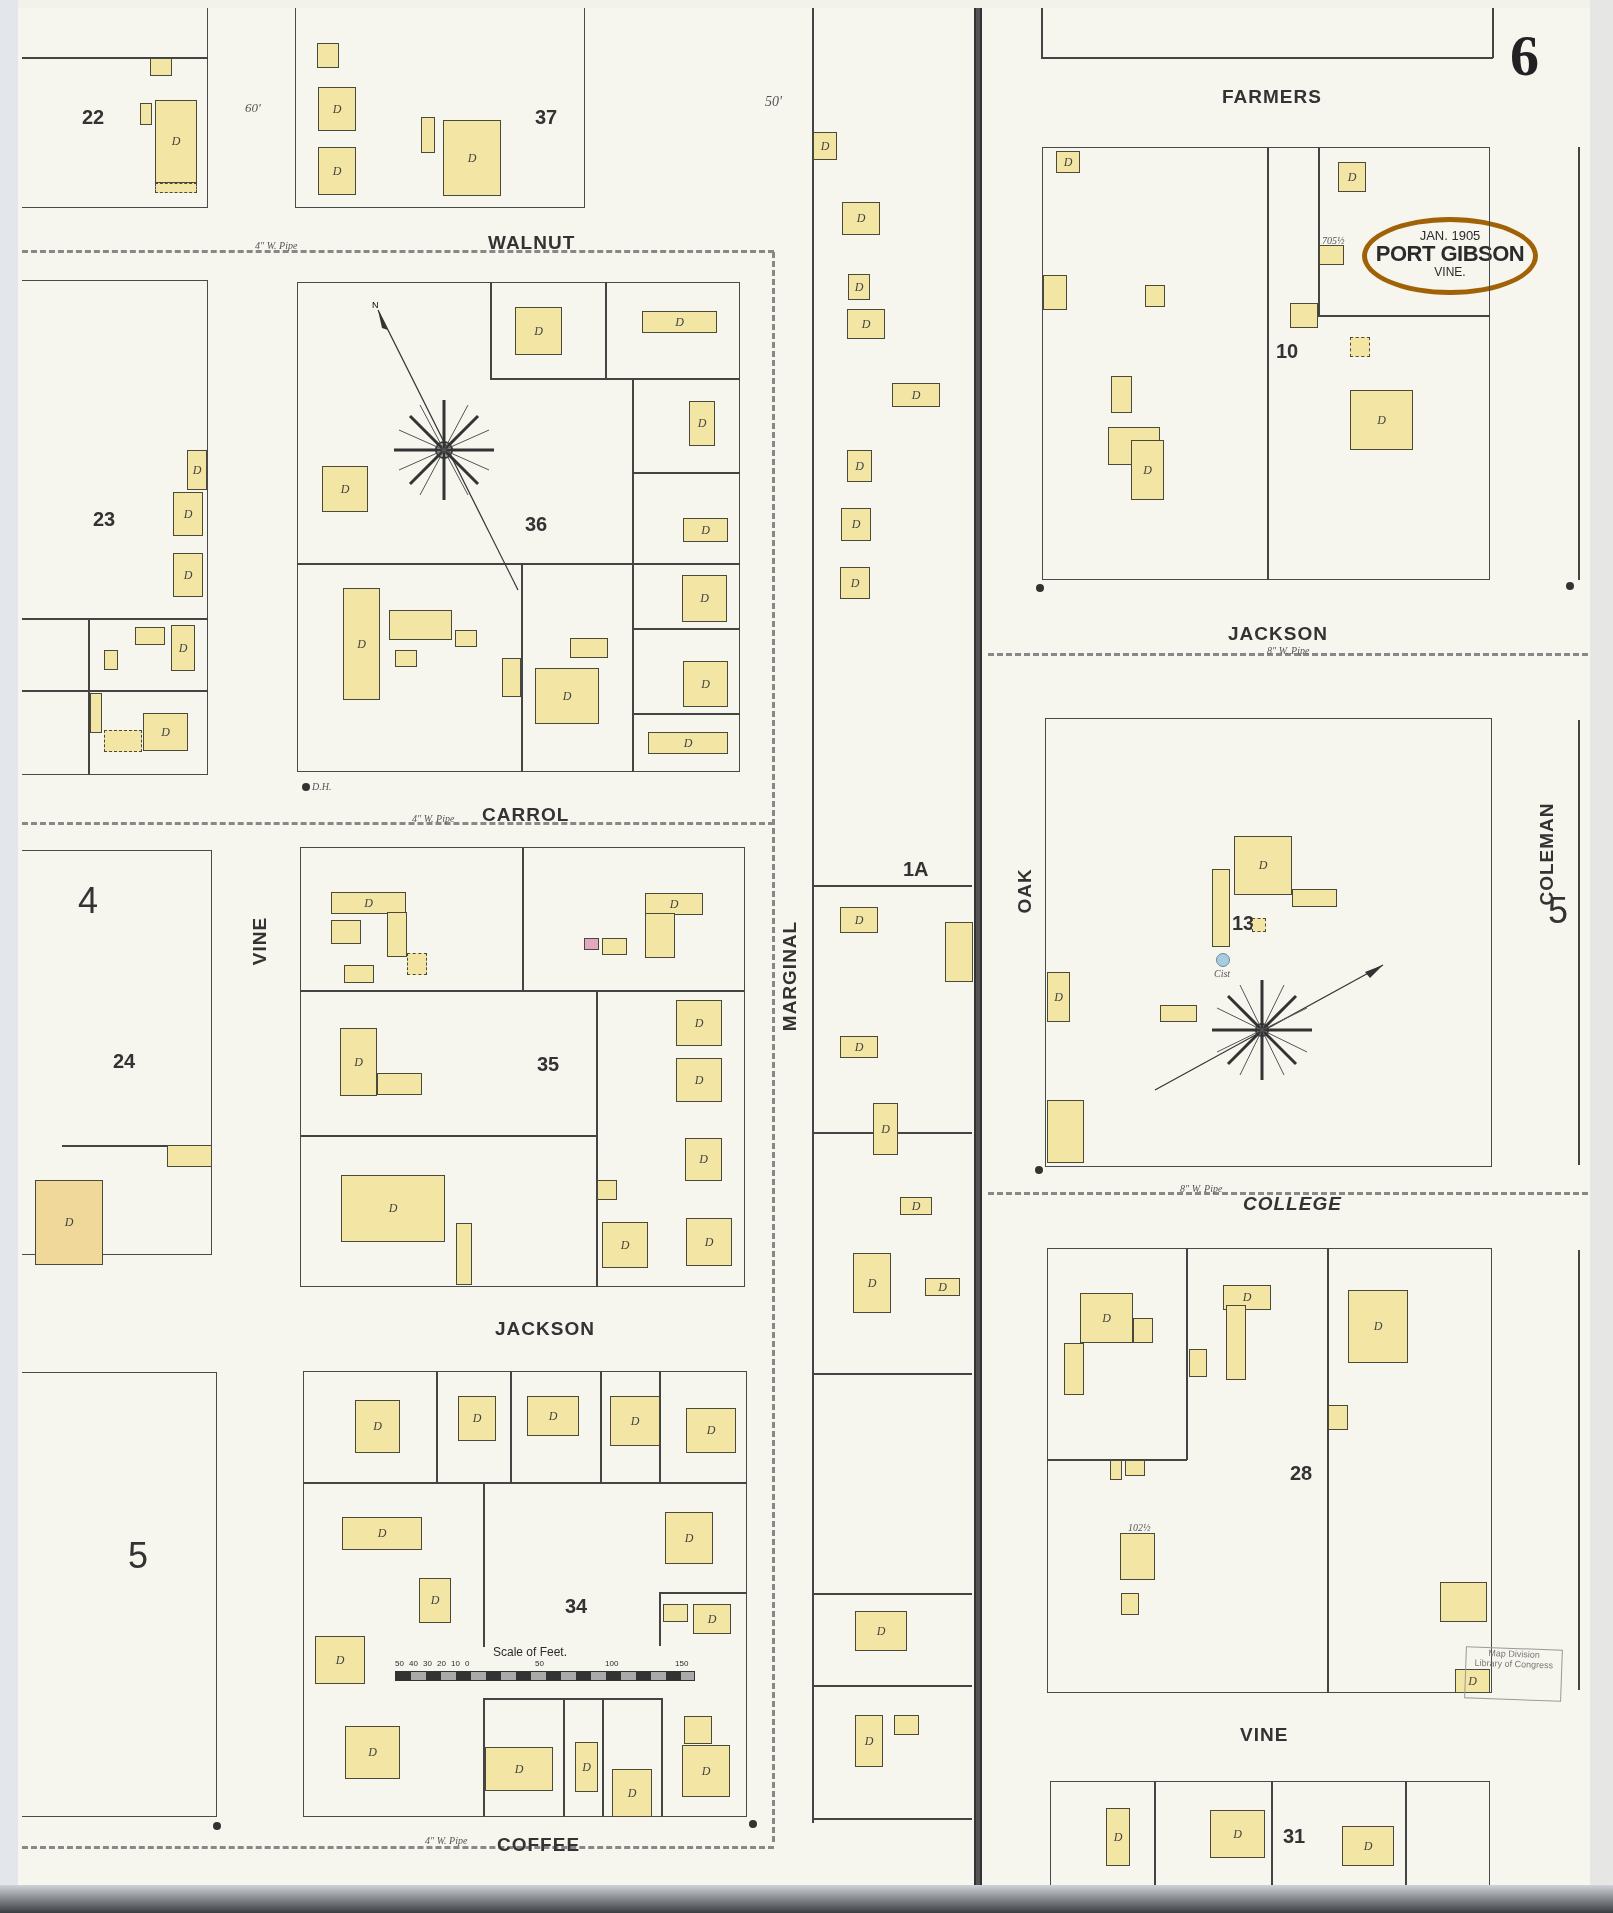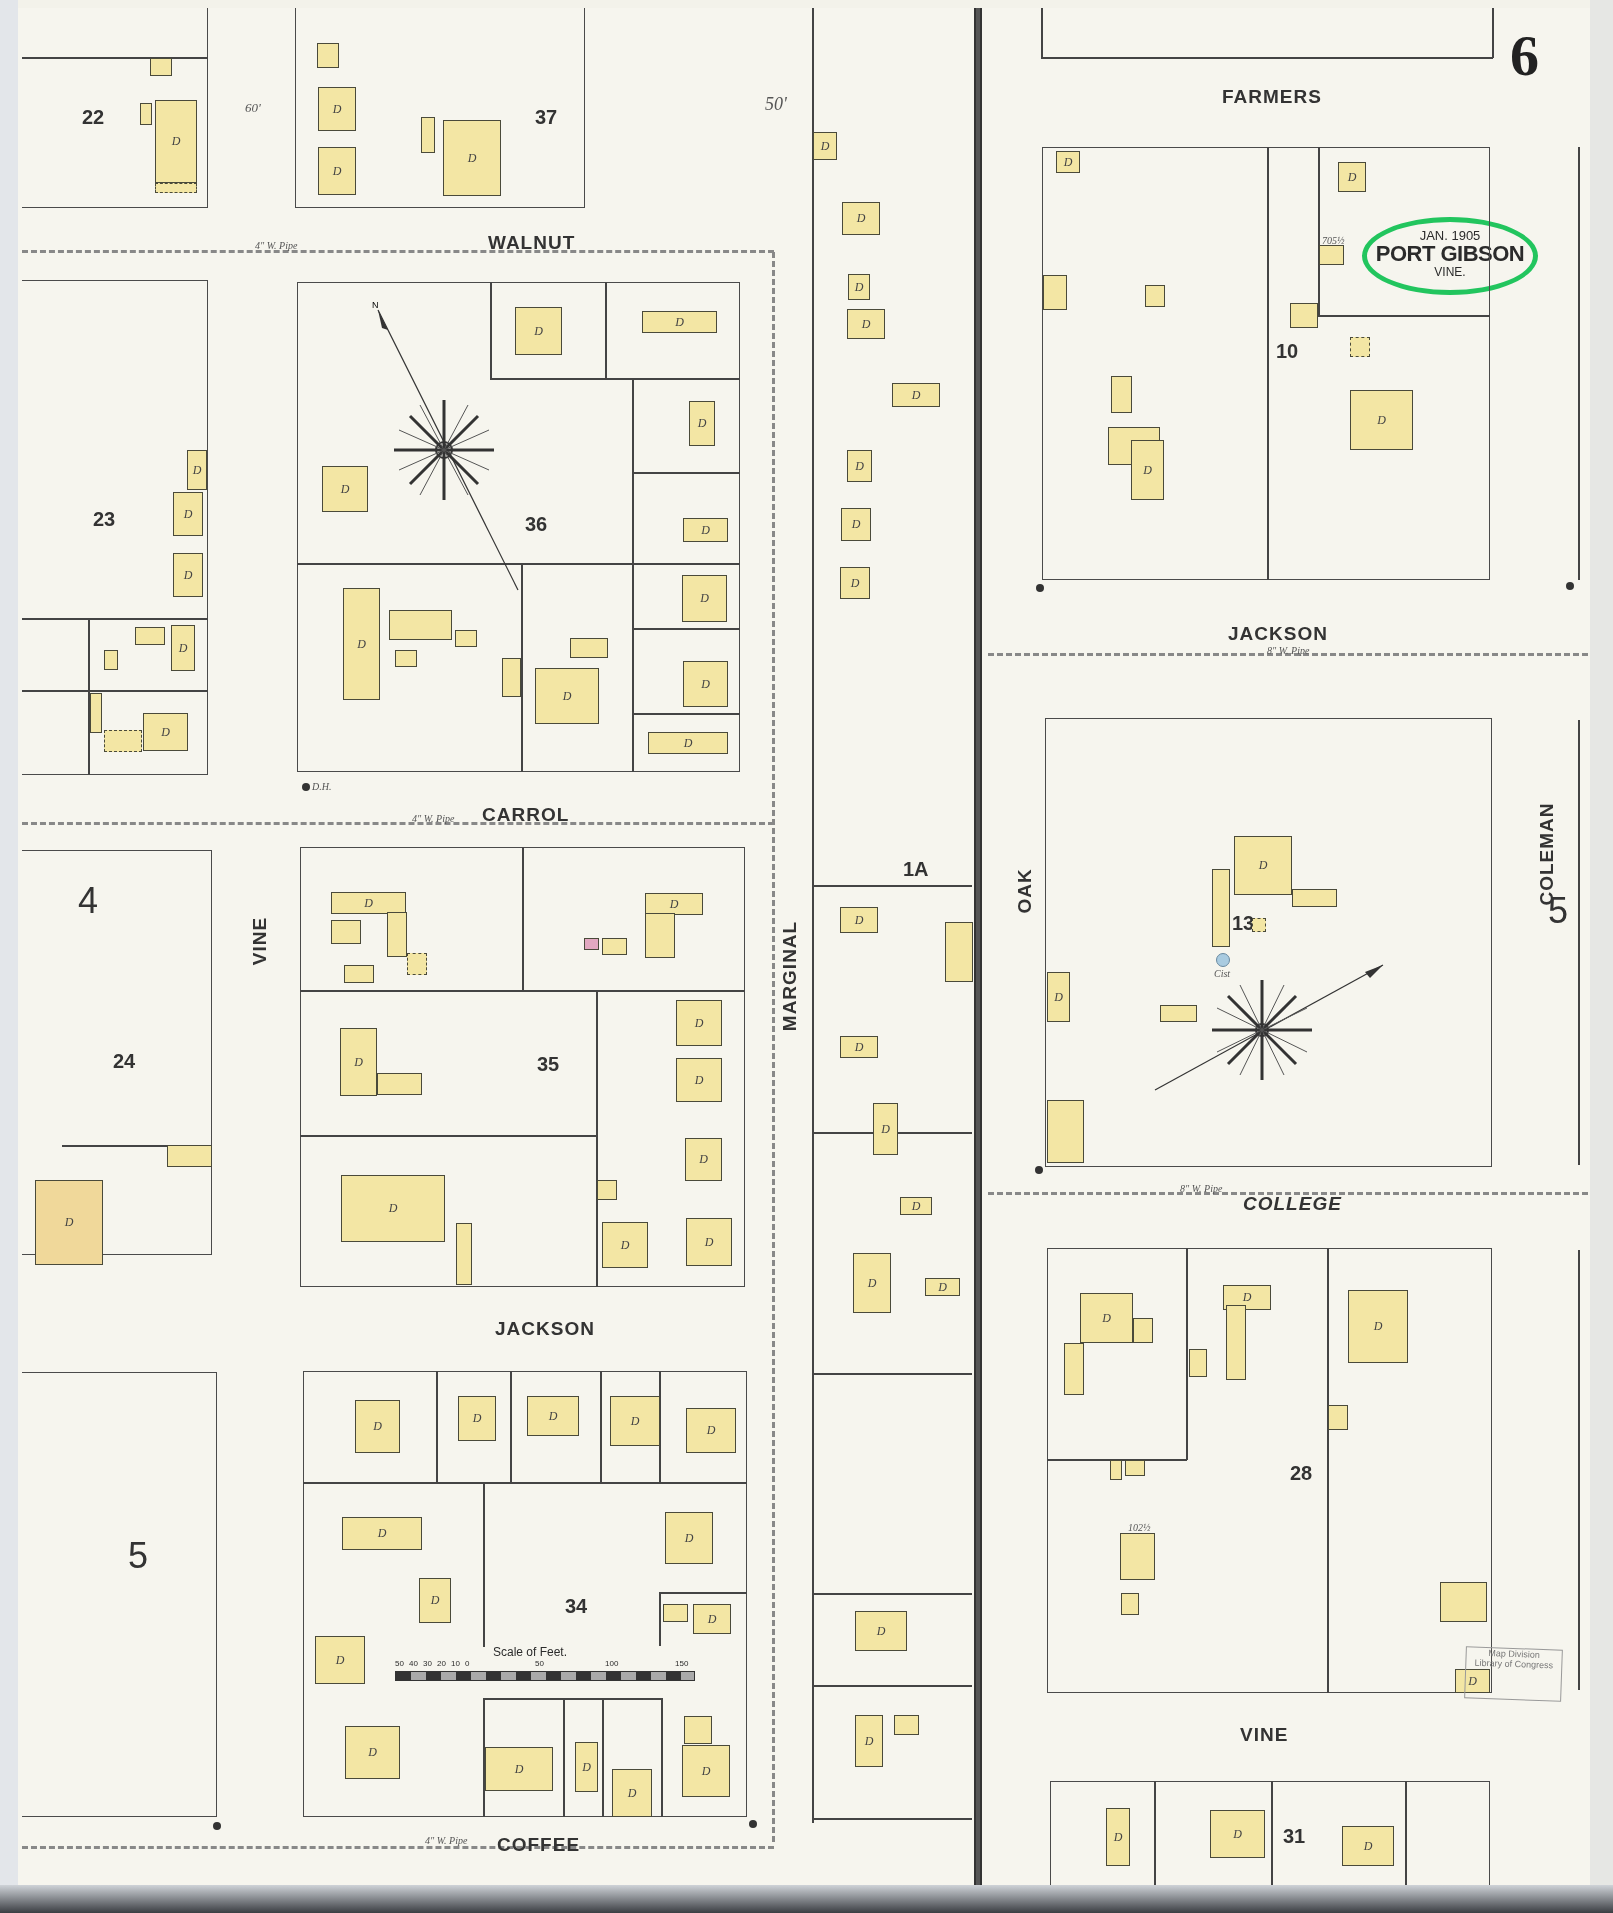--- a/index.html
+++ b/index.html
@@ -17,21 +17,21 @@
   .street{position:absolute;font-weight:bold;font-size:19px;letter-spacing:1px;color:#333;white-space:nowrap;}
   .street.v{transform:rotate(-90deg);transform-origin:center;}
   .blocknum{position:absolute;font-size:20px;font-weight:bold;color:#333;}
   .bignum{position:absolute;font-size:36px;color:#333;}
   .small{position:absolute;font-family:"Liberation Serif",serif;font-style:italic;font-size:10px;color:#555;white-space:nowrap;}
   .pipe{position:absolute;height:0;border-top:3px dashed #888;}
   .pipev{position:absolute;width:0;border-left:3px dashed #888;}
   .rail{position:absolute;left:974px;top:8px;width:8px;height:1877px;border-left:2px solid #333;border-right:2px solid #333;background:#555;box-sizing:border-box;}
   .dh{position:absolute;width:8px;height:8px;border-radius:50%;background:#333;}
   .sheetnum{position:absolute;left:1510px;top:22px;font-family:"Liberation Serif",serif;font-weight:bold;font-size:58px;color:#222;}
-  .cartouche{position:absolute;left:1362px;top:217px;width:176px;height:78px;border:5px solid #22c55e;border-radius:50%;box-sizing:border-box;text-align:center;background:#f6f5ee;}
+  .cartouche{position:absolute;left:1362px;top:217px;width:176px;height:78px;border:5px solid #a16207;border-radius:50%;box-sizing:border-box;text-align:center;background:#f6f5ee;}
   .cartouche .d{font-size:13px;margin-top:6px;}
   .cartouche .t{font-size:22px;font-weight:bold;letter-spacing:-0.5px;line-height:22px;}
   .cartouche .s{font-size:12px;}
   .compass{position:absolute;width:140px;height:140px;}
   .scale{position:absolute;left:395px;top:1645px;width:300px;}
   .scale .title{font-size:12px;text-align:center;margin-left:-30px;}
   .scale .ticks{position:relative;height:12px;font-size:8px;}
   .scale .ticks span{position:absolute;}
   .scale .bar{height:8px;background:repeating-linear-gradient(90deg,#333 0 15px,#aaa 15px 30px);border:1px solid #333;}
   .stamp{position:absolute;left:1465px;top:1648px;width:95px;height:50px;border:1px solid #999;font-size:9px;color:#777;text-align:center;transform:rotate(2deg);}
@@ -63,21 +63,21 @@
 
 <div class="block" style="left:295px;top:8px;width:290px;height:200px;border-top:none;"></div>
 <div class="blocknum" style="left:535px;top:106px;">37</div>
 <div class="bldg x" style="left:317px;top:43px;width:22px;height:25px;"></div>
 <div class="bldg" style="left:318px;top:87px;width:38px;height:44px;">D</div>
 <div class="bldg" style="left:318px;top:147px;width:38px;height:48px;">D</div>
 <div class="bldg" style="left:421px;top:117px;width:14px;height:36px;"></div>
 <div class="bldg" style="left:443px;top:120px;width:58px;height:76px;">D</div>
 
 <div class="small" style="left:245px;top:100px;font-size:13px;">60'</div>
-<div class="small" style="left:765px;top:94px;font-size:18px;">50'</div>
+<div class="small" style="left:765px;top:94px;font-size:14px;">50'</div>
 
 <div class="pipe" style="left:22px;top:250px;width:752px;"></div>
 <div class="street" style="left:488px;top:232px;">WALNUT</div>
 <div class="small" style="left:255px;top:240px;">4" W. Pipe</div>
 <div class="pipev" style="left:772px;top:252px;height:1590px;"></div>
 
 <div class="block" style="left:22px;top:280px;width:186px;height:495px;border-left:none;"></div>
 <div class="line" style="left:22px;top:618px;width:186px;height:1.5px;"></div>
 <div class="line" style="left:22px;top:690px;width:186px;height:1.5px;"></div>
 <div class="line" style="left:88px;top:618px;width:1.5px;height:157px;"></div>

